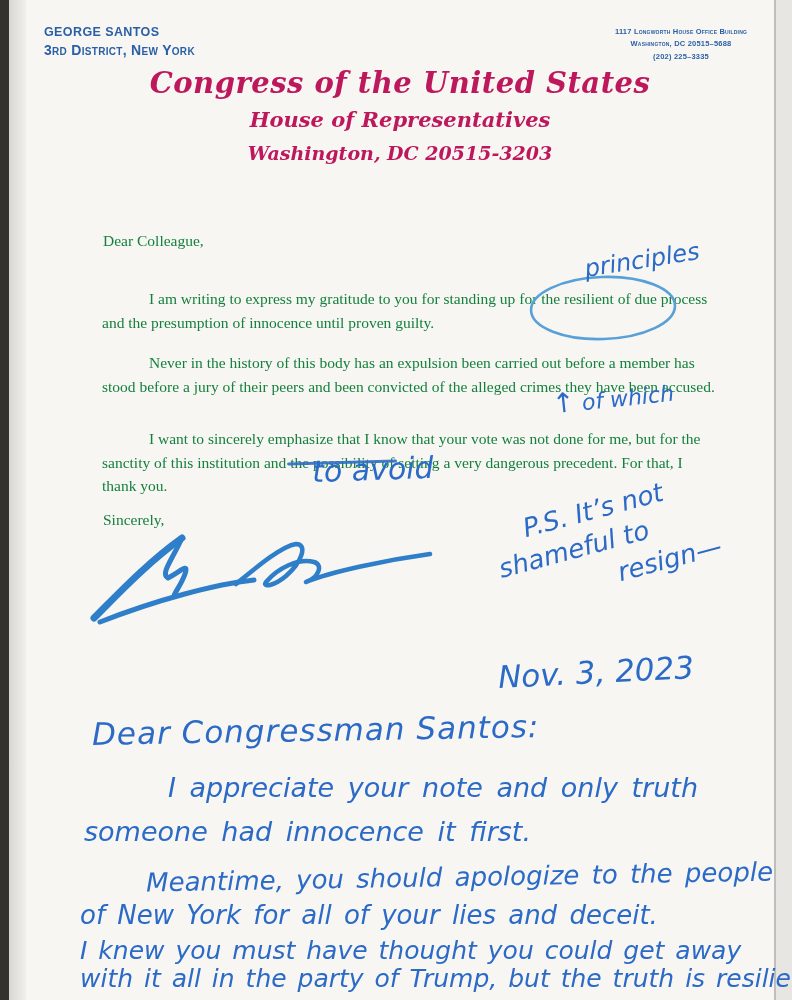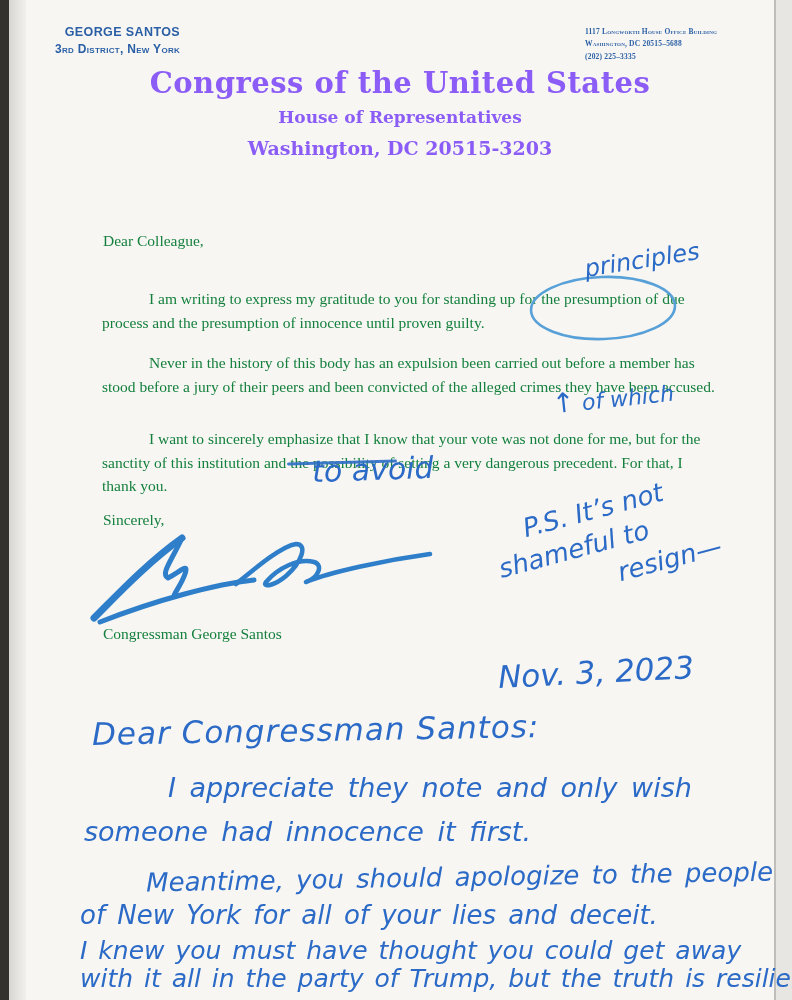--- a/index.html
+++ b/index.html
@@ -7,30 +7,30 @@
         font-family:"Liberation Serif",serif;}
   
   .edge-left-dark{position:absolute;left:0;top:0;width:9px;height:100%;background:#34322f;}
   .edge-left-gray{position:absolute;left:9px;top:0;width:17px;height:100%;
         background:linear-gradient(90deg,#d7d6d2,#f1f0ed);}
   .edge-right-line{position:absolute;left:774px;top:0;width:2px;height:100%;background:#bfbebb;}
   .edge-right-gray{position:absolute;left:776px;top:0;width:16px;height:100%;background:#e7e6e2;}
 
   
   .member-block{position:absolute;left:44px;top:25px;color:#2a5fa5;
-        font-family:"Liberation Sans",sans-serif;text-align:right;}
+        font-family:"Liberation Sans",sans-serif;}
   .member-name{font-size:12.5px;font-weight:bold;letter-spacing:.4px;}
-  .member-district{font-size:12px;font-weight:bold;font-variant:small-caps;margin-top:3px;letter-spacing:.3px;margin-left:11px;}
-  .address-block{position:absolute;left:585px;top:26px;width:192px;text-align:left;color:#2a5fa5;
-        font-family:Liberation Serif, serif;font-size:7.5px;font-weight:bold;
+  .member-district{font-size:14px;font-weight:bold;font-variant:small-caps;margin-top:3px;letter-spacing:.3px;}
+  .address-block{position:absolute;left:585px;top:26px;width:192px;text-align:center;color:#2a5fa5;
+        font-family:Liberation Sans, sans-serif;font-size:7.5px;font-weight:bold;
         font-variant:small-caps;line-height:1.65;letter-spacing:.2px;}
-  .lh-center{position:absolute;left:26px;right:18px;top:66px;text-align:center;color:#8b5cf6;
-        font-family:"DejaVu Serif",serif;font-weight:bold;}
+  .lh-center{position:absolute;left:26px;right:18px;top:66px;text-align:center;color:#be185d;
+        font-family:"DejaVu Serif",serif;font-weight:bold;font-style:italic;}
   .lh-title{font-size:29px;letter-spacing:.5px;}
-  .lh-subtitle{font-size:17px;margin-top:7px;}
+  .lh-subtitle{font-size:21px;margin-top:7px;}
   .lh-city{font-size:19px;margin-top:10px;}
 
   
   .typed{position:absolute;color:#15803d;font-size:15.5px;line-height:1.52;}
   .para{width:614px;text-indent:47px;margin:0;}
   .circled{position:relative;white-space:nowrap;}
   .circle-svg{position:absolute;left:-14px;top:-17px;width:152px;height:70px;pointer-events:none;}
   .struck{position:relative;white-space:nowrap;}
   .struck::after{content:"";position:absolute;left:-3px;right:-3px;top:45%;height:2.6px;
         background:#2f6ec8;transform:rotate(-1.6deg);border-radius:2px;opacity:.9;}
@@ -67,61 +67,60 @@
 
   <div class="lh-center">
     <div class="lh-title">Congress of the United States</div>
     <div class="lh-subtitle">House of Representatives</div>
     <div class="lh-city">Washington, DC 20515-3203</div>
   </div>
 
   <div class="typed" style="left:103px;top:229px;">Dear Colleague,</div>
 
   <p class="typed para" style="left:102px;top:287px;">
-    <span>I am writing to express my gratitude to you for standing up for </span><span class="circled"><span>the presumption of</span><svg class="circle-svg" viewBox="0 0 152 70">
+    <span>I am writing to express my gratitude to you for standing up for </span><span class="circled"><span>the resilient of</span><svg class="circle-svg" viewBox="0 0 152 70">
           <ellipse cx="76" cy="35" rx="72" ry="31" fill="none" stroke="#58a0d8" stroke-width="2.6" transform="rotate(-2 76 35)"></ellipse>
         </svg></span><span> due process and the presumption of innocence until proven guilty.</span>
   </p>
 
   <p class="typed para" style="left:102px;top:351px;">Never in the history of this body has an expulsion been carried out before a member has stood before a jury of their peers and been convicted of the alleged crimes they have been accused.</p>
 
   <p class="typed para" style="left:102px;top:427px;">
     <span>I want to sincerely emphasize that I know that your vote was not done for me, but for the sanctity of this institution and </span><span class="struck"><span>the possibility of</span></span><span> setting a very dangerous precedent. For that, I thank you.</span>
   </p>
 
   <div class="typed" style="left:103px;top:508px;">Sincerely,</div>
 
   <svg class="sig-svg" style="left:86px;top:522px;width:350px;height:105px;" viewBox="0 0 350 105" fill="none" stroke="#2e7ec9" stroke-linecap="round" stroke-linejoin="round">
     <path d="M8 96 C30 74 62 40 96 16" stroke-width="7"></path>
     <path d="M96 16 C86 38 74 52 82 56 C94 50 103 40 99 52 C94 66 84 76 90 74" stroke-width="5"></path>
     <path d="M14 100 C70 78 130 62 168 58" stroke-width="5"></path>
     <path d="M150 62 C172 44 196 24 210 22 C222 22 216 40 200 54 C188 64 176 66 180 60 C192 46 212 36 228 40 C238 43 232 56 220 60 C244 50 300 38 344 32" stroke-width="4.5"></path>
   </svg>
 
-  <div class="typed" style="left:103px;top:622px;">Congressman George Santos</div>
 
   <div class="hand" style="left:584px;top:246px;font-size:24px;transform:rotate(-9deg);">principles</div>
 
   <div class="hand" style="left:552px;top:382px;font-size:22px;transform:rotate(-6deg);">
     <span style="font-size:27px;font-style:normal;">↑</span>
     <span>of which</span>
   </div>
 
   <div class="hand" style="left:312px;top:452px;font-size:30px;transform:rotate(-2deg);">to avoid</div>
 
   <div class="hand ps-block" style="left:478px;top:494px;font-size:26px;transform:rotate(-15deg);">
     <div style="margin-left:52px;">P.S. It’s not</div>
     <div style="margin-left:18px;">shameful to</div>
     <div style="margin-left:132px;">resign—</div>
   </div>
 
   <div class="hand" style="left:498px;top:654px;font-size:31px;transform:rotate(-3deg);">Nov. 3, 2023</div>
 
   <div class="hand" style="left:92px;top:712px;font-size:31px;transform:rotate(-1deg);letter-spacing:1px;">Dear Congressman Santos:</div>
-  <div class="hand" style="left:168px;top:772px;font-size:27px;word-spacing:5px;">I appreciate they note and only wish</div>
+  <div class="hand" style="left:168px;top:772px;font-size:27px;word-spacing:5px;">I appreciate your note and only truth</div>
   <div class="hand" style="left:84px;top:816px;font-size:27px;word-spacing:5px;">someone had innocence it first.</div>
   <div class="hand" style="left:146px;top:862px;font-size:26px;transform:rotate(-1deg);word-spacing:4px;">Meantime, you should apologize to the people</div>
   <div class="hand" style="left:80px;top:900px;font-size:26px;word-spacing:4px;">of New York for all of your lies and deceit.</div>
   <div class="hand" style="left:80px;top:936px;font-size:25px;word-spacing:3px;">I knew you must have thought you could get away</div>
   <div class="hand" style="left:80px;top:964px;font-size:25px;word-spacing:3px;">
     <span>with it all in the party of Trump, but the truth is resilient.—</span>
   </div>
 
 
 </div>

